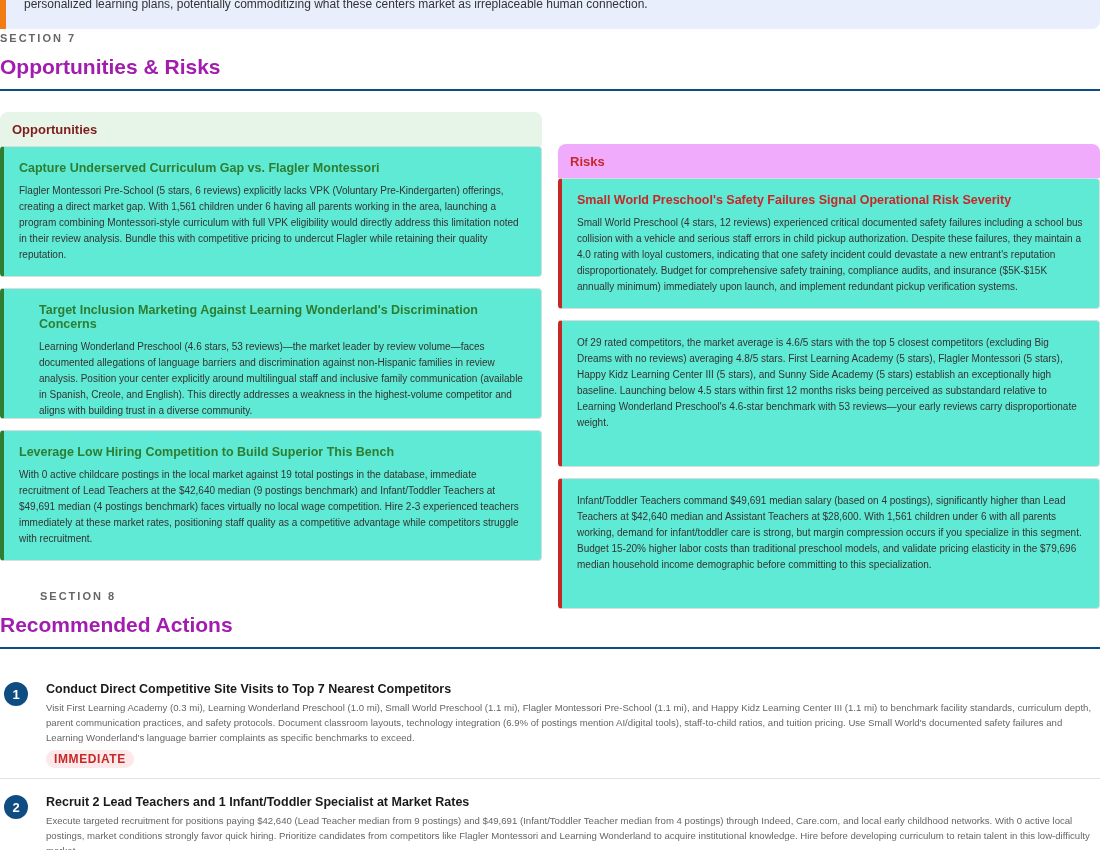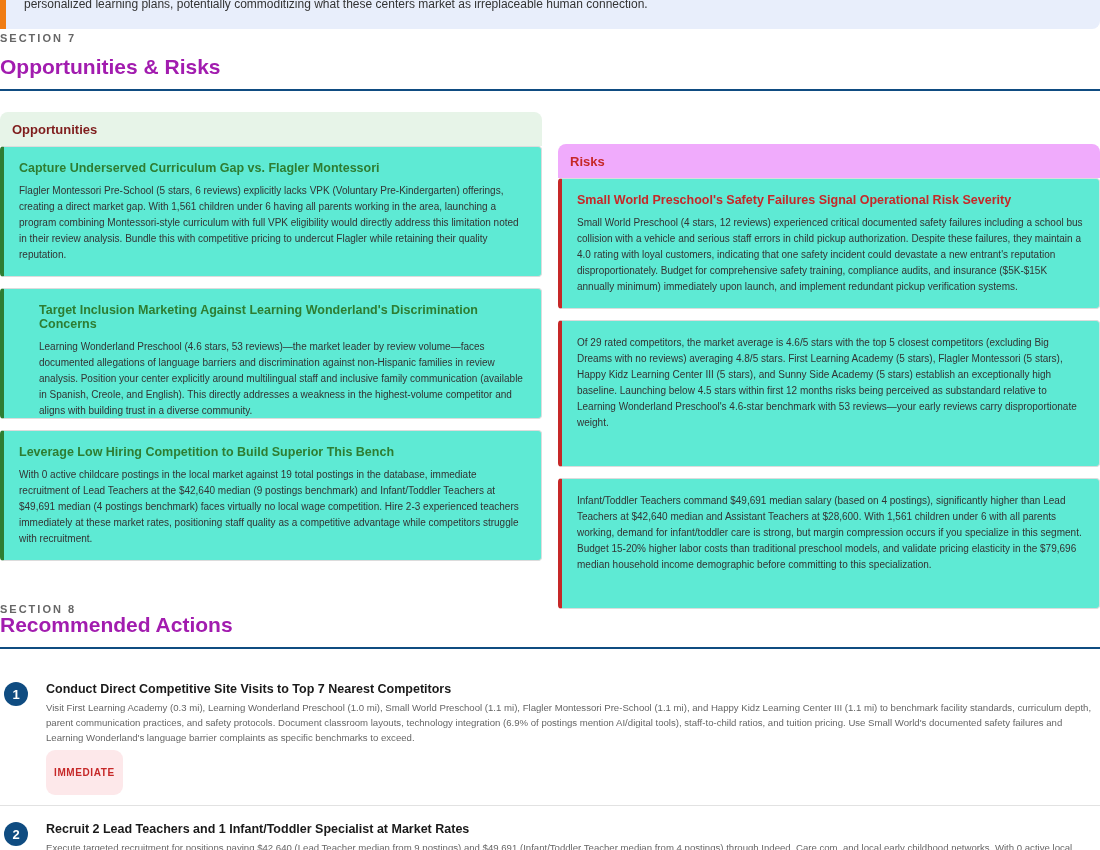--- a/index.html
+++ b/index.html
@@ -46,22 +46,22 @@
     .actions { position: absolute; left: 0; top: 666px; width: 1100px; }
     .action { position: relative; padding: 14px 0 10px 46px; border-bottom: 1px solid #e2e2e2; }
     .action .num {
       position: absolute; left: 4px; top: 16px; width: 24px; height: 24px;
       border-radius: 50%; background: #0f4c81; color: #fff; font-weight: bold;
       font-size: 13px; display: flex; align-items: center; justify-content: center;
     }
     .action h4 { margin: 2px 0 4px 0; font-size: 12.5px; color: #1a1a1a; }
     .action p { margin: 0; font-size: 9.6px; line-height: 15px; color: #666; }
     .badge {
-      display: inline-block; margin-top: 5px; padding: 17px 8px; border-radius: 9px;
-      background: #fde8ea; color: #c62828; font-size: 10px; font-weight: bold; letter-spacing: 0.6px;
+      display: inline-block; margin-top: 5px; padding: 2px 8px; border-radius: 9px;
+      background: #fde8ea; color: #c62828; font-size: 12px; font-weight: bold; letter-spacing: 0.6px;
     }
   </style>
 </head>
 <body>
 
 <div class="callout">
   <p>personalized learning plans, potentially commoditizing what these centers market as irreplaceable human connection.</p>
 </div>
 
 <div class="section-label" style="top:32px;">SECTION 7</div>
@@ -91,21 +91,21 @@
     <p>Small World Preschool (4 stars, 12 reviews) experienced critical documented safety failures including a school bus collision with a vehicle and serious staff errors in child pickup authorization. Despite these failures, they maintain a 4.0 rating with loyal customers, indicating that one safety incident could devastate a new entrant's reputation disproportionately. Budget for comprehensive safety training, compliance audits, and insurance ($5K-$15K annually minimum) immediately upon launch, and implement redundant pickup verification systems.</p>
   </div>
   <div class="card" style="height:147px;">
     <p>Of 29 rated competitors, the market average is 4.6/5 stars with the top 5 closest competitors (excluding Big Dreams with no reviews) averaging 4.8/5 stars. First Learning Academy (5 stars), Flagler Montessori (5 stars), Happy Kidz Learning Center III (5 stars), and Sunny Side Academy (5 stars) establish an exceptionally high baseline. Launching below 4.5 stars within first 12 months risks being perceived as substandard relative to Learning Wonderland Preschool's 4.6-star benchmark with 53 reviews—your early reviews carry disproportionate weight.</p>
   </div>
   <div class="card" style="height:131px;">
     <p>Infant/Toddler Teachers command $49,691 median salary (based on 4 postings), significantly higher than Lead Teachers at $42,640 median and Assistant Teachers at $28,600. With 1,561 children under 6 with all parents working, demand for infant/toddler care is strong, but margin compression occurs if you specialize in this segment. Budget 15-20% higher labor costs than traditional preschool models, and validate pricing elasticity in the $79,696 median household income demographic before committing to this specialization.</p>
   </div>
 </div>
 
-<div class="section-label" style="top:603px;">SECTION 8</div>
+<div class="section-label" style="top:590px;margin-left:40px;">SECTION 8</div>
 <div class="section-title" style="top:613px;">Recommended Actions</div>
 <div class="rule" style="top:647px;"></div>
 
 <div class="actions">
   <div class="action">
     <div class="num">1</div>
     <h4>Conduct Direct Competitive Site Visits to Top 7 Nearest Competitors</h4>
     <p>Visit First Learning Academy (0.3 mi), Learning Wonderland Preschool (1.0 mi), Small World Preschool (1.1 mi), Flagler Montessori Pre-School (1.1 mi), and Happy Kidz Learning Center III (1.1 mi) to benchmark facility standards, curriculum depth, parent communication practices, and safety protocols. Document classroom layouts, technology integration (6.9% of postings mention AI/digital tools), staff-to-child ratios, and tuition pricing. Use Small World's documented safety failures and Learning Wonderland's language barrier complaints as specific benchmarks to exceed.</p>
     <span class="badge">IMMEDIATE</span>
   </div>

